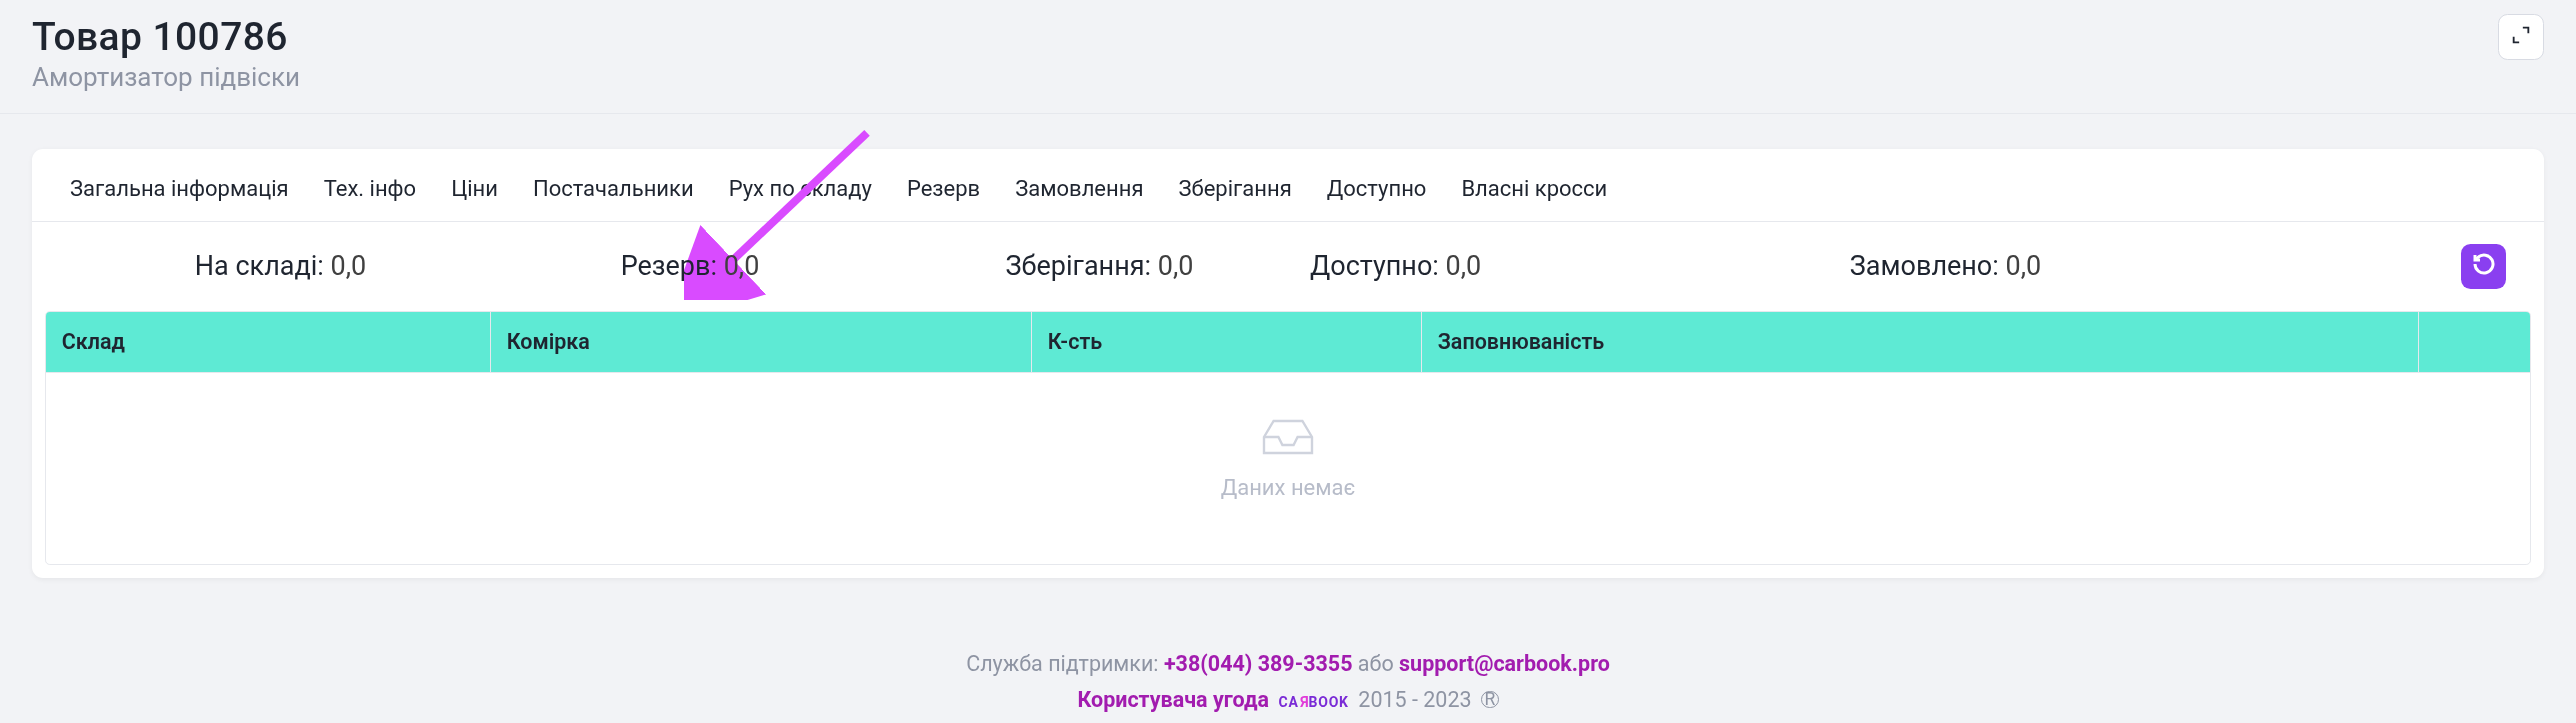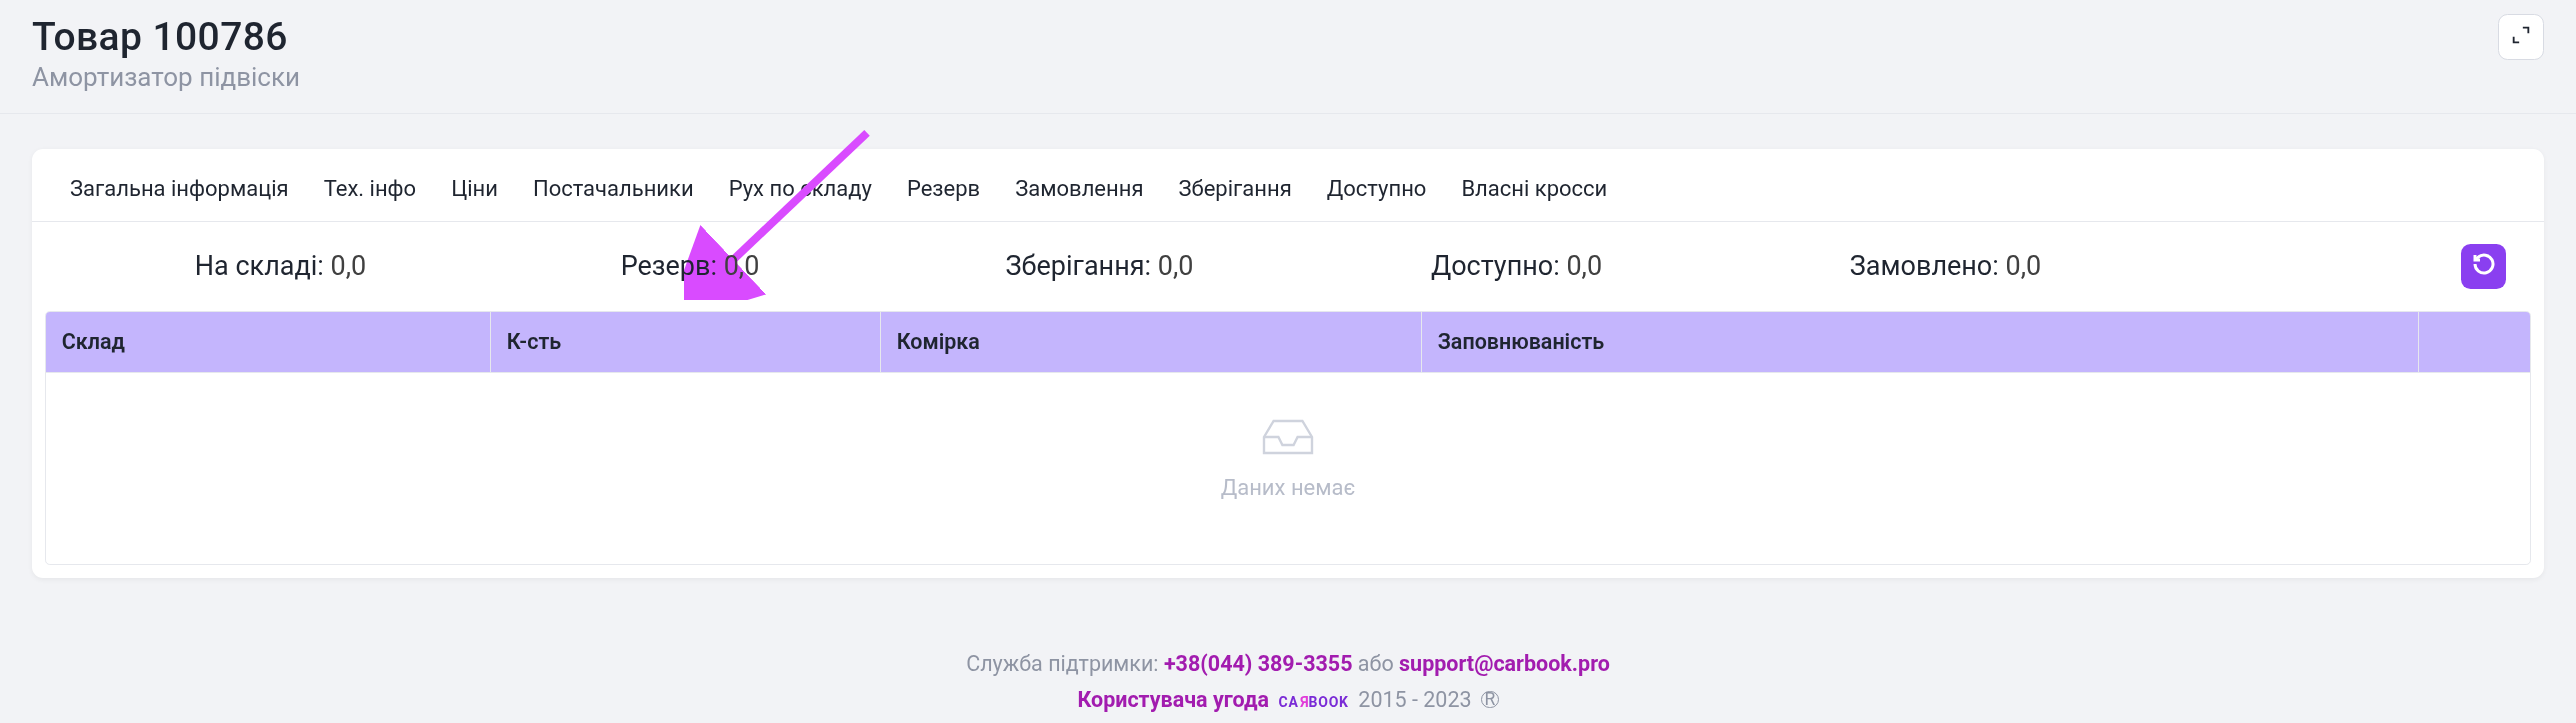--- a/index.html
+++ b/index.html
@@ -85,21 +85,21 @@
     color: #1f2530;
     white-space: nowrap;
   }
   .stat .val {
     color: #404040;
     font-weight: 400;
   }
   .stat-1 { flex: 0 0 421px; text-align: center; }
   .stat-2 { flex: 0 0 398px; text-align: center; }
   .stat-3 { flex: 0 0 421px; text-align: center; }
-  .stat-4 { flex: 0 0 413px; text-align: center; }
+  .stat-4 { flex: 0 0 413px; text-align: left; }
   .stat-5 { flex: 0 0 445px; text-align: center; }
   .refresh-box { margin-left: auto; }
   .refresh-btn {
     width: 45px;
     height: 45px;
     background: #8a3ff0;
     border-radius: 9.5px;
     display: flex;
     align-items: center;
     justify-content: center;
@@ -108,21 +108,21 @@
   .refresh-btn svg { width: 24px; height: 24px; stroke: #fff; fill: none; stroke-width: 3; }
 
   .table {
     margin: 0 12.7px;
     border: 1.6px solid #e6e8ed;
     border-radius: 4.8px;
     overflow: hidden;
   }
   .thead {
     display: flex;
-    background: #c4b5fd;
+    background: #5eead4;
     justify-content: center;
   }
   .th {
     font-size: 21.5px;
     font-weight: 600;
     color: #1f2530;
     padding: 17.5px 16px;
     border-right: 1.6px solid #e6e8ed;
     border-bottom: 1.6px solid #e6e8ed;
   }
@@ -244,22 +244,22 @@
             <polyline points="3 3 3 8 8 8"></polyline>
           </svg>
         </span>
       </div>
     </div>
   </div>
 
   <div class="table">
     <div class="thead">
       <div class="th c-warehouse">Склад</div>
+      <div class="th c-cell">Комірка</div>
       <div class="th c-qty">К-сть</div>
-      <div class="th c-cell">Комірка</div>
       <div class="th c-fill">Заповнюваність</div>
       <div class="th c-actions"></div>
     </div>
     <div class="empty">
       <span>
         <svg viewBox="0 0 80 60" fill="none" stroke="#cfd3dd" stroke-width="3">
           <path d="M10 30 L22 10 L58 10 L70 30 L70 50 L10 50 Z"></path>
           <path d="M10 30 L28 30 L33 40 L47 40 L52 30 L70 30"></path>
         </svg>
       </span>

